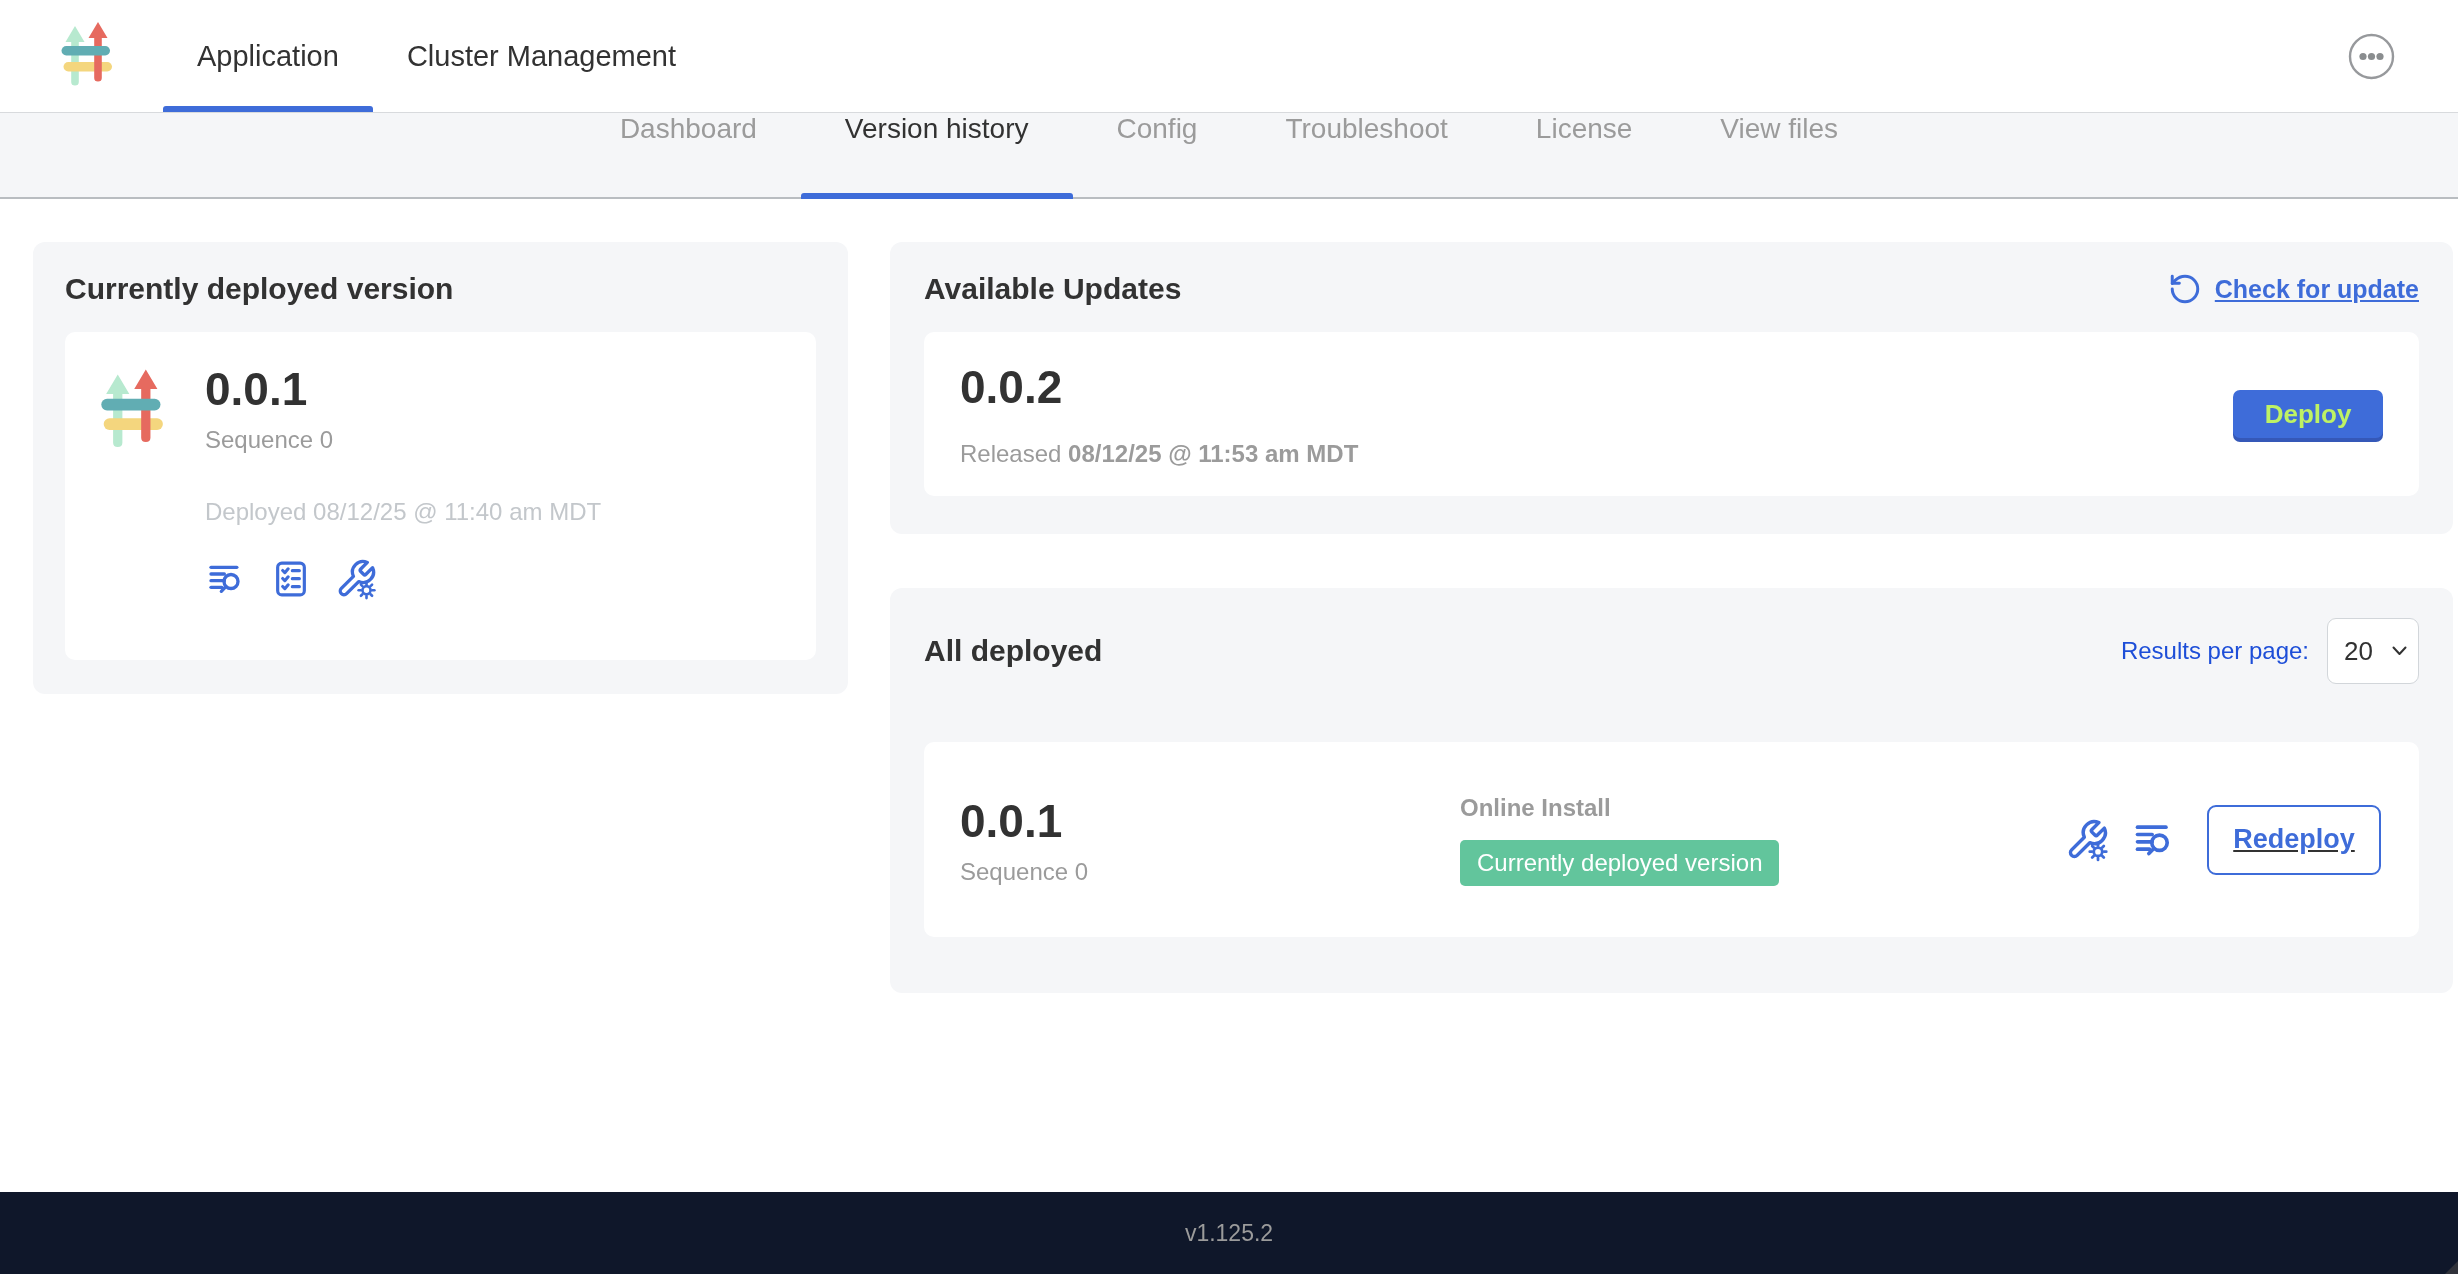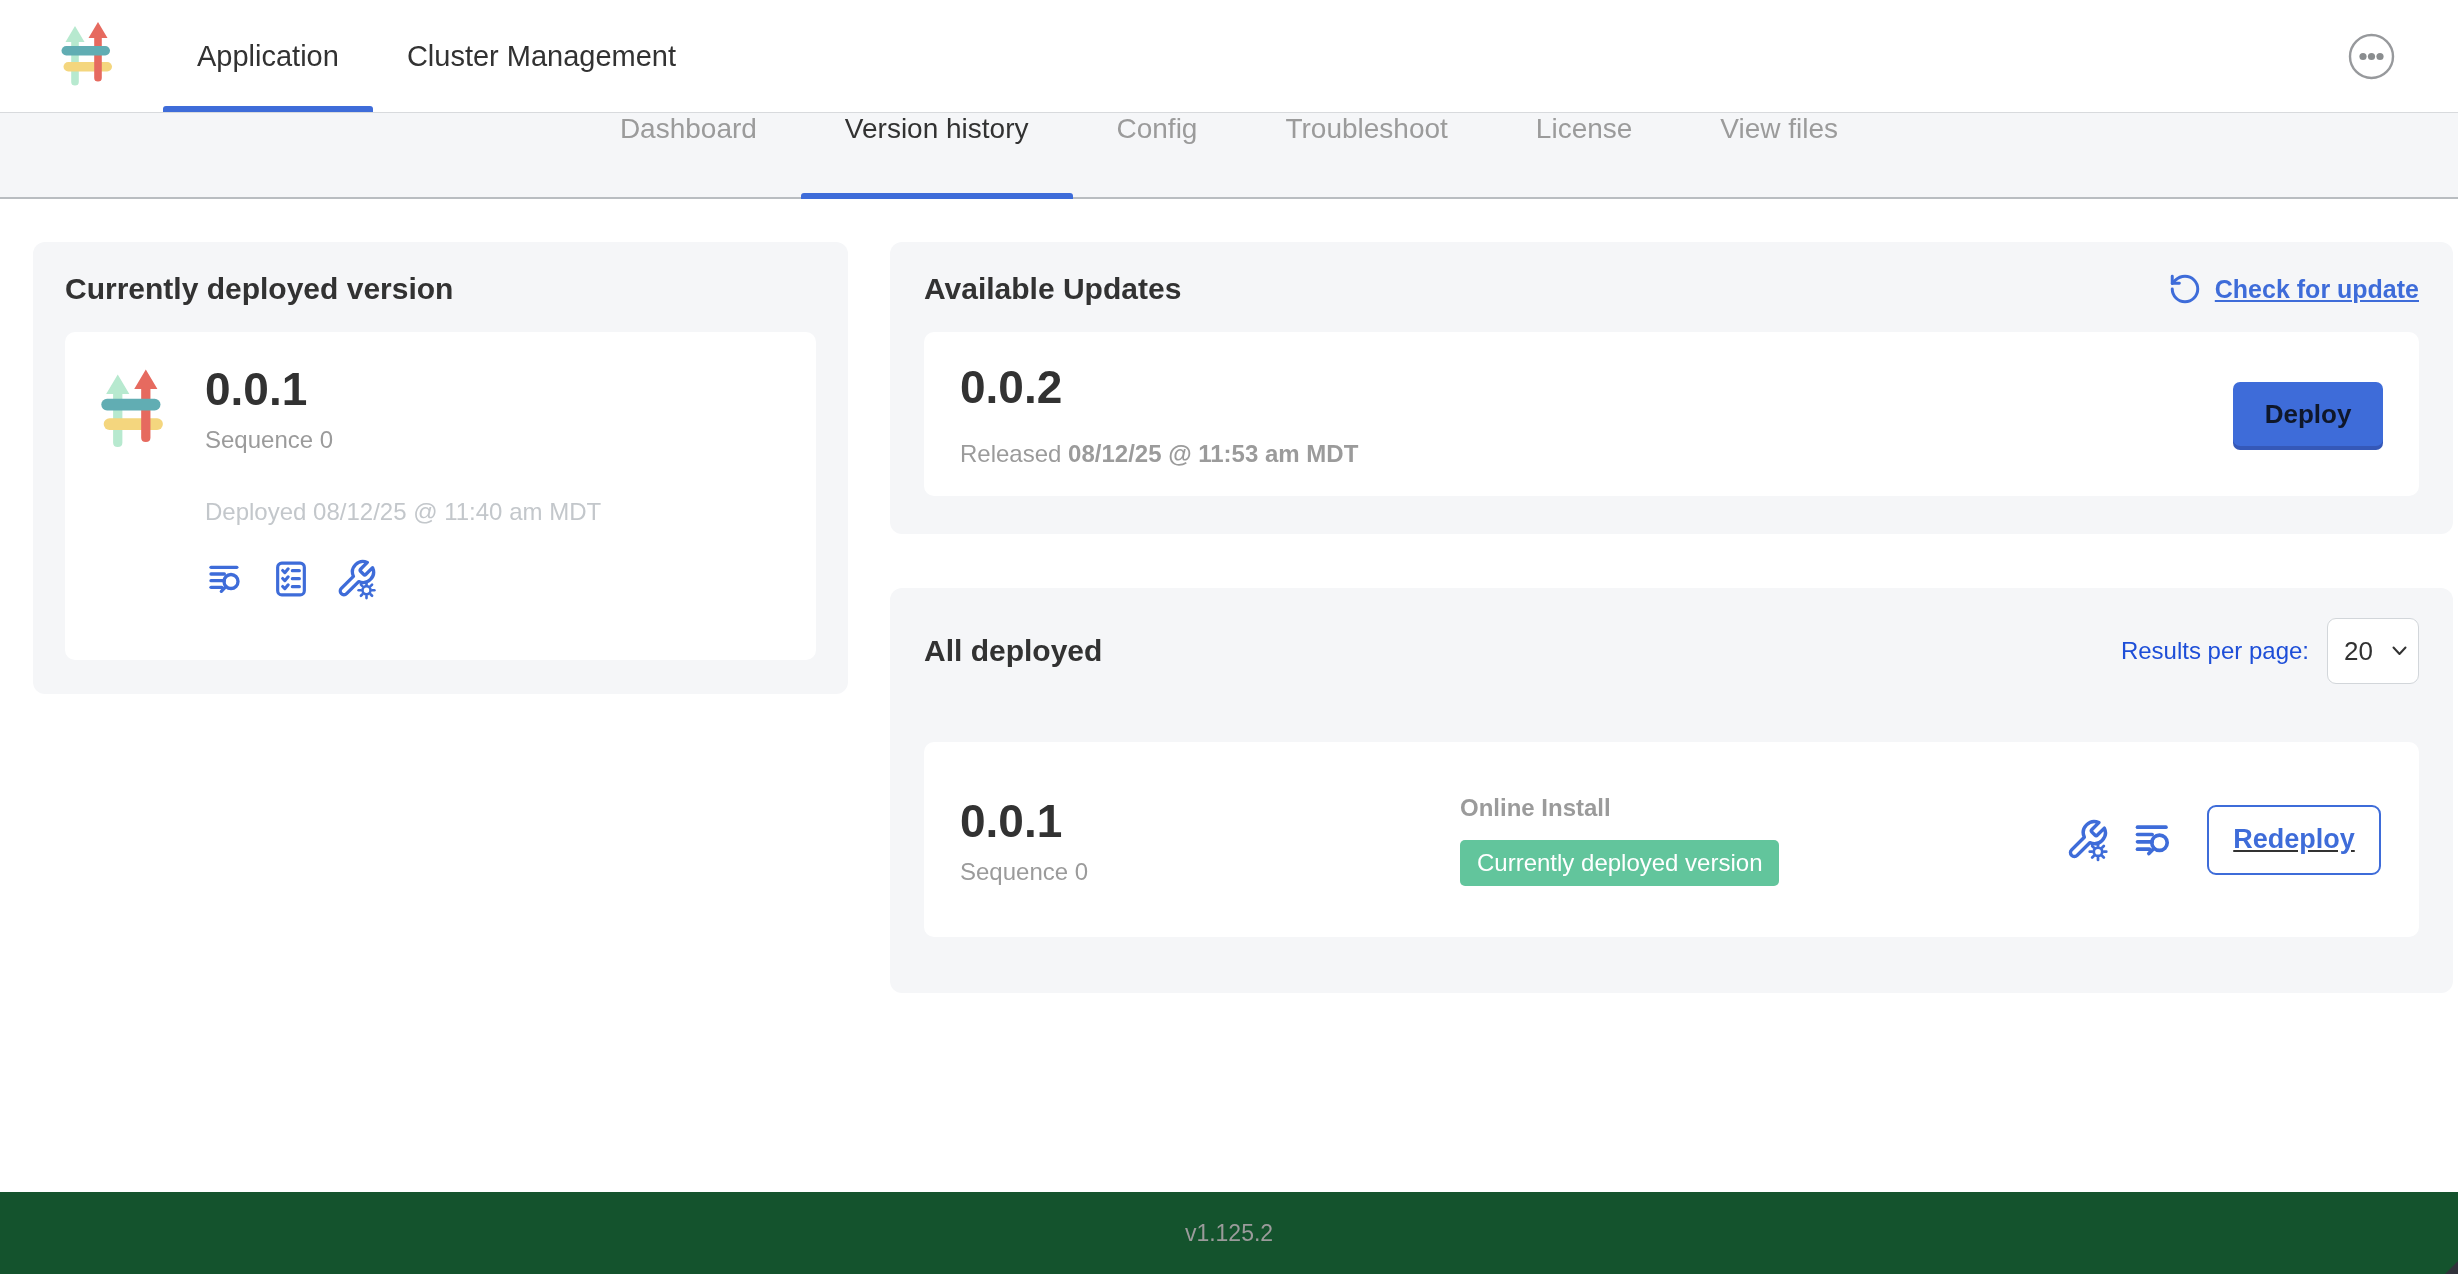--- a/index.html
+++ b/index.html
@@ -70,23 +70,23 @@
   }
   .check-link .link-text { text-decoration:underline; }
   .update-inner {
     background:#ffffff; border-radius:10px; margin-top:26px;
     padding:28px 36px; display:flex; justify-content:space-between; align-items:center;
     min-height:157px;
   }
   .released-line { font-size:24px; color:#9b9b9b; margin-top:26px; }
   .released-line b { font-weight:bold; }
   .deploy-btn {
-    background:#3E6CD9; color:#0f172a; border:none; border-radius:7px;
+    background:#3E6CD9; color:#bef264; border:none; border-radius:7px;
     font-size:26px; font-weight:bold; font-family:inherit;
-    width:150px; height:64px; cursor:pointer; box-shadow:0 4px 0 #3558b8;
+    width:150px; height:48px; cursor:pointer; box-shadow:0 4px 0 #3558b8;
   }
 
   .card-versions { margin-top:54px; padding:30px 34px 56px; }
   .rpp { display:flex; align-items:center; gap:18px; }
   .rpp-label { font-size:24px; color:#1d4ed8; }
   .select-wrap { position:relative; }
   .rpp-select {
     appearance:none; -webkit-appearance:none;
     width:92px; height:66px; background:#ffffff;
     border:1px solid #d2d6da; border-radius:9px;
@@ -107,21 +107,21 @@
   }
   .vr-spacer { flex:1; }
   .vr-actions { display:flex; align-items:center; gap:22px; margin-right:2px;text-decoration:underline; }
   .redeploy-btn {
     margin-left:8px; width:174px; height:70px; background:#ffffff;
     border:2px solid #3E6CD9; border-radius:9px; color:#3E6CD9;
     font-size:27px; font-weight:bold; font-family:inherit; cursor:pointer;
   }
   
   .footer {
-    height:82px; background:#14532d; flex:none;
+    height:82px; background:#0f172a; flex:none;
     display:flex; align-items:center; justify-content:center;
   }
   .footer-text { font-size:23px; color:#9b9b9b; }
   .corner-artifact {
     position:absolute; right:0; bottom:0; width:0; height:0;
     border-bottom:13px solid #30323a; border-left:13px solid transparent;
   }
   svg { display:block; }
 </style>
 </head>

